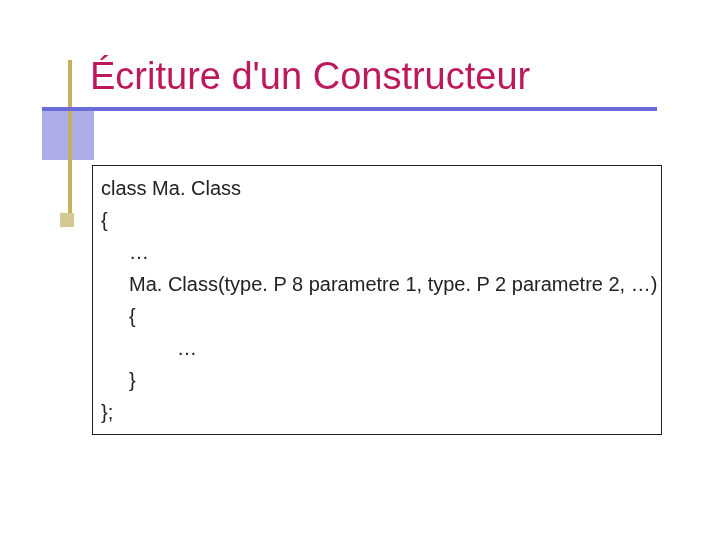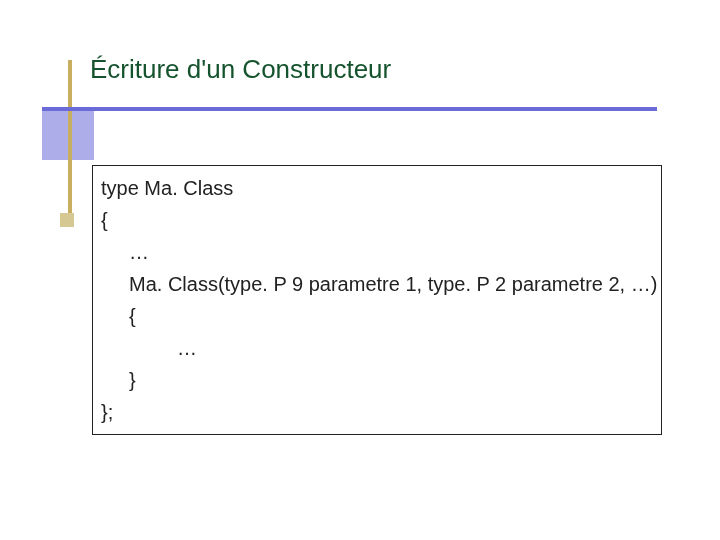--- a/index.html
+++ b/index.html
@@ -39,22 +39,22 @@
   .decor-small {
     position: absolute;
     left: 60px;
     top: 213px;
     width: 14px;
     height: 14px;
     background: #d6c892;
     z-index: 2;
   }
   .title {
-    font-size: 26px;
-    color: #14532d;
+    font-size: 38px;
+    color: #be185d;
     font-weight: 400;
     position: relative;
     z-index: 3;
     letter-spacing: 0px;
     padding-bottom: 6px;
     line-height: 1.15;
   }
   .title-underline {
     position: absolute;
     left: 42px;
@@ -89,22 +89,22 @@
 
 <div class="slide">
   <div class="decor-square"></div>
   <div class="decor-vline"></div>
   <div class="decor-small"></div>
 
   <h1 class="title">Écriture d'un Constructeur</h1>
   <div class="title-underline"></div>
 
   <div class="code-box">
-    <div class="code-line">type Ma. Class</div>
+    <div class="code-line">class Ma. Class</div>
     <div class="code-line">{</div>
     <div class="code-line ind1">…</div>
-    <div class="code-line ind1">Ma. Class(type. P 9 parametre 1, type. P 2 parametre 2, …)</div>
+    <div class="code-line ind1">Ma. Class(type. P 8 parametre 1, type. P 2 parametre 2, …)</div>
     <div class="code-line ind1">{</div>
     <div class="code-line ind2">…</div>
     <div class="code-line ind1">}</div>
     <div class="code-line">};</div>
   </div>
 </div>
 
 </body></html>

